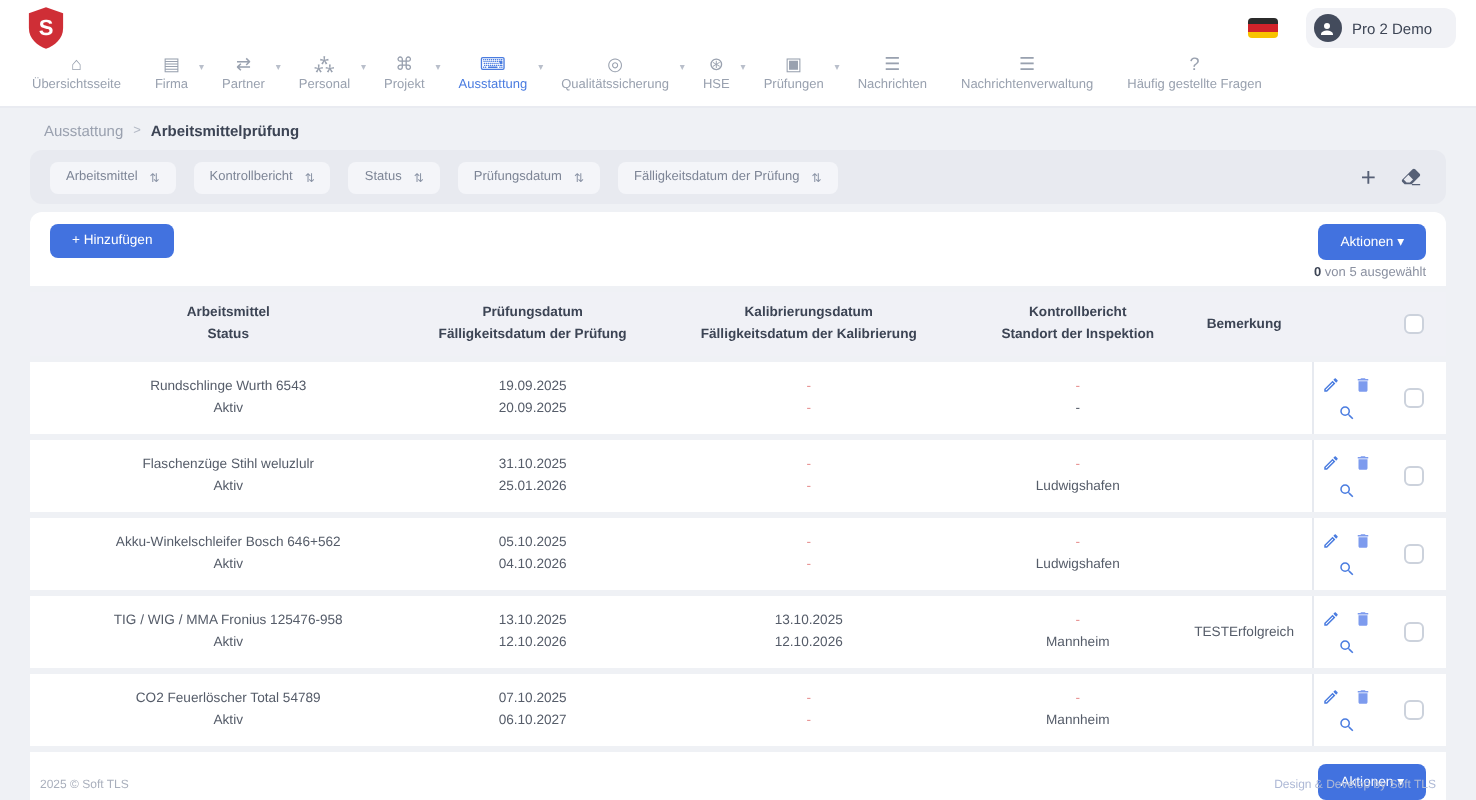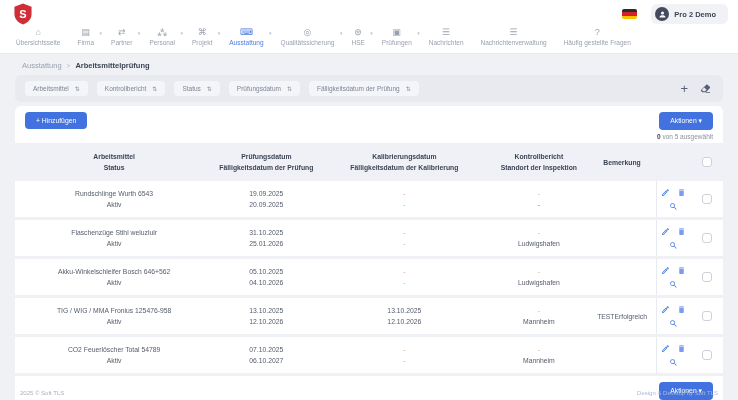--- a/index.html
+++ b/index.html
@@ -15,21 +15,21 @@
   .topbar { background:#fff; }
   .topbar-row1 { height:25px; display:flex; align-items:center; padding:3px 10px 0 12px; }
   .logo-svg { width:22px; height:22px; display:block; }
   .spacer { flex:1; }
   .flag { width:15px; height:10px; border-radius:2px; overflow:hidden; display:flex; flex-direction:column; margin-right:14px; cursor:pointer; }
   .flag i { flex:1; display:block; }
   .flag .f1{background:#2b2b2b;} .flag .f2{background:#d2232a;} .flag .f3{background:#f8c300;}
   .userchip { background:#f1f2f6; border-radius:6px; display:flex; align-items:center; gap:5px; padding:3px 12px 3px 4px; cursor:pointer; }
   .avatar { width:14px; height:14px; border-radius:50%; background:#434b5c; display:flex; align-items:center; justify-content:center; }
   .avatar svg { width:9px; height:9px; fill:#fff; }
-  .username { font-size:7.5px; color:#3c4454; font-weight:700; }
+  .username { font-size:7.5px; color:#3c4454; font-weight:400; }
   
   .nav { background:#fff; display:flex; align-items:flex-start; gap:17px; padding:3px 8px 7px 16px; border-bottom:1px solid #e9ebf1; }
   .nav-item { position:relative; display:flex; flex-direction:column; align-items:center; gap:2px; color:#99a1af; font-size:6.5px; cursor:pointer; white-space:nowrap; }
   .nav-item .nicon { font-size:9px; line-height:9px; }
   .nav-item .caret { position:absolute; top:2px; right:-8px; font-size:5px; color:#b9bfcb; }
   .nav-item.active { color:#4a7ce0; }
   
   .breadcrumb { padding:7px 0 5px 22px; font-size:7.5px; display:flex; gap:5px; align-items:center; }
   .bc-parent { color:#9aa1af; cursor:pointer; }
   .bc-sep { color:#b3b9c5; font-size:6.5px; }

